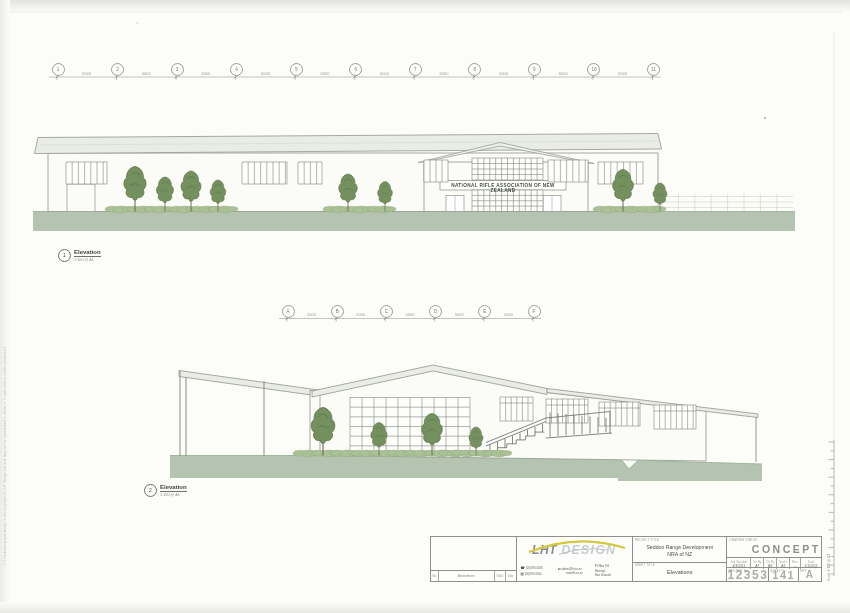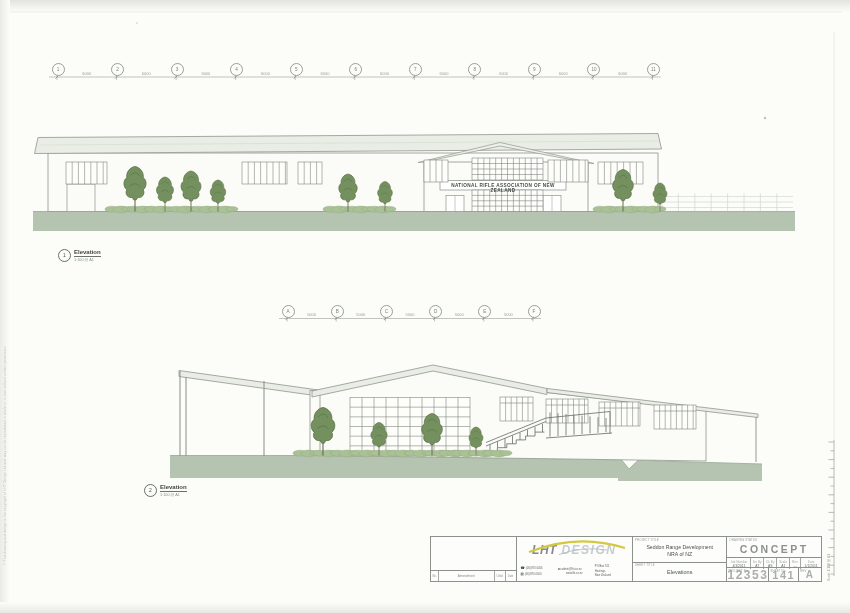--- a/index.html
+++ b/index.html
@@ -491,21 +491,21 @@
         <div>Seddon Range Development</div>
         <div>NRA of NZ</div>
       </div>
       <div class="abs" style="left:0;top:24.5px;width:100%;border-top:0.7px solid #8d918c;height:0;"></div>
       <div class="abs cap" style="left:2px;top:26px;">SHEET TITLE</div>
       <div class="abs" style="left:0;top:32px;width:100%;text-align:center;font-size:5.5px;color:#4c524c;">Elevations</div>
     </div>
 
     <div class="sec" style="width:94px;border-right:none;">
       <div class="abs cap" style="left:2px;top:1px;">DRAWING STATUS</div>
-      <div class="abs" id="concept-val" style="left:0;top:6px;width:100%;">CONCEPT</div>
+      <div class="abs" id="concept-val" style="left:12px;top:6px;width:100%;">CONCEPT</div>
       <div id="fields-row">
           <div class="fc" style="width: 24px;">
             <span class="cap">Job Number</span>
             <span class="fval">4/3/2011</span>
           </div>
           <div class="fc" style="width: 13px;">
             <span class="cap">Dn By</span>
             <span class="fval">AT</span>
           </div>
           <div class="fc" style="width: 13px;">

